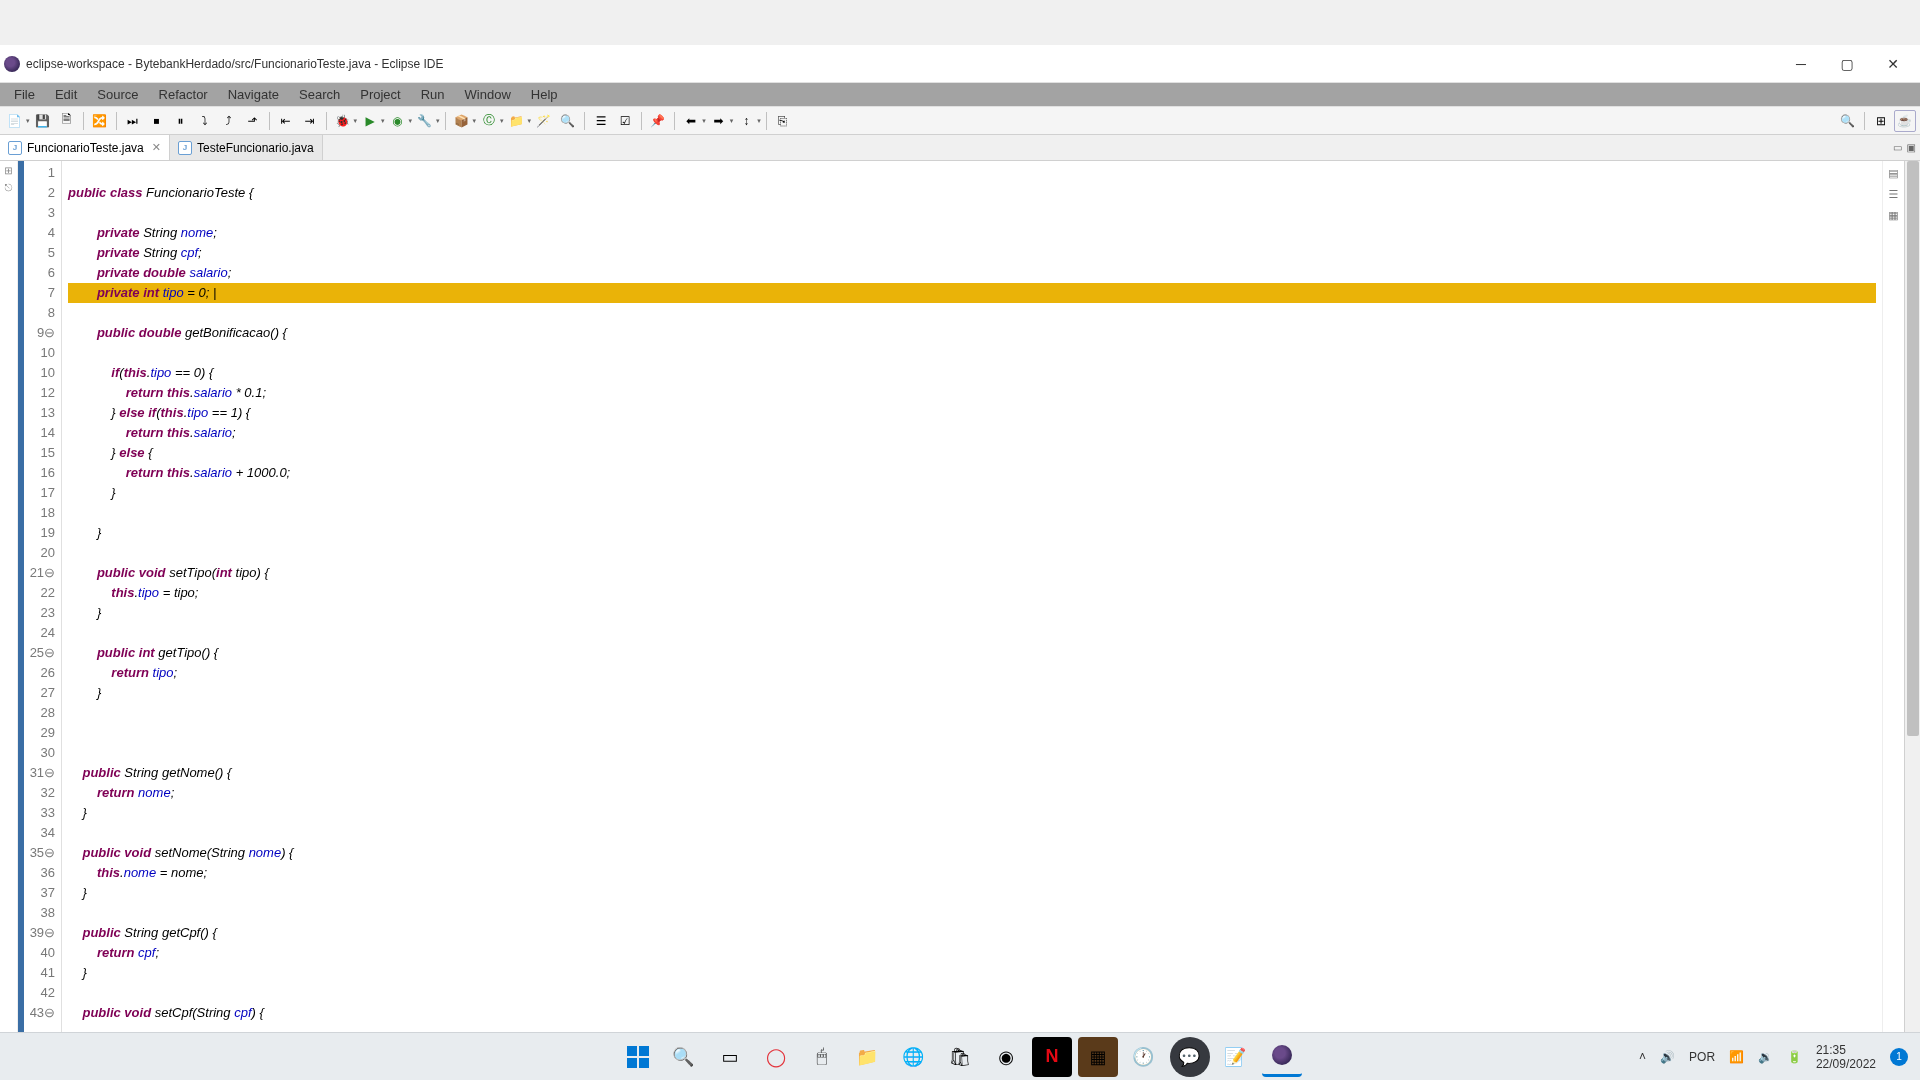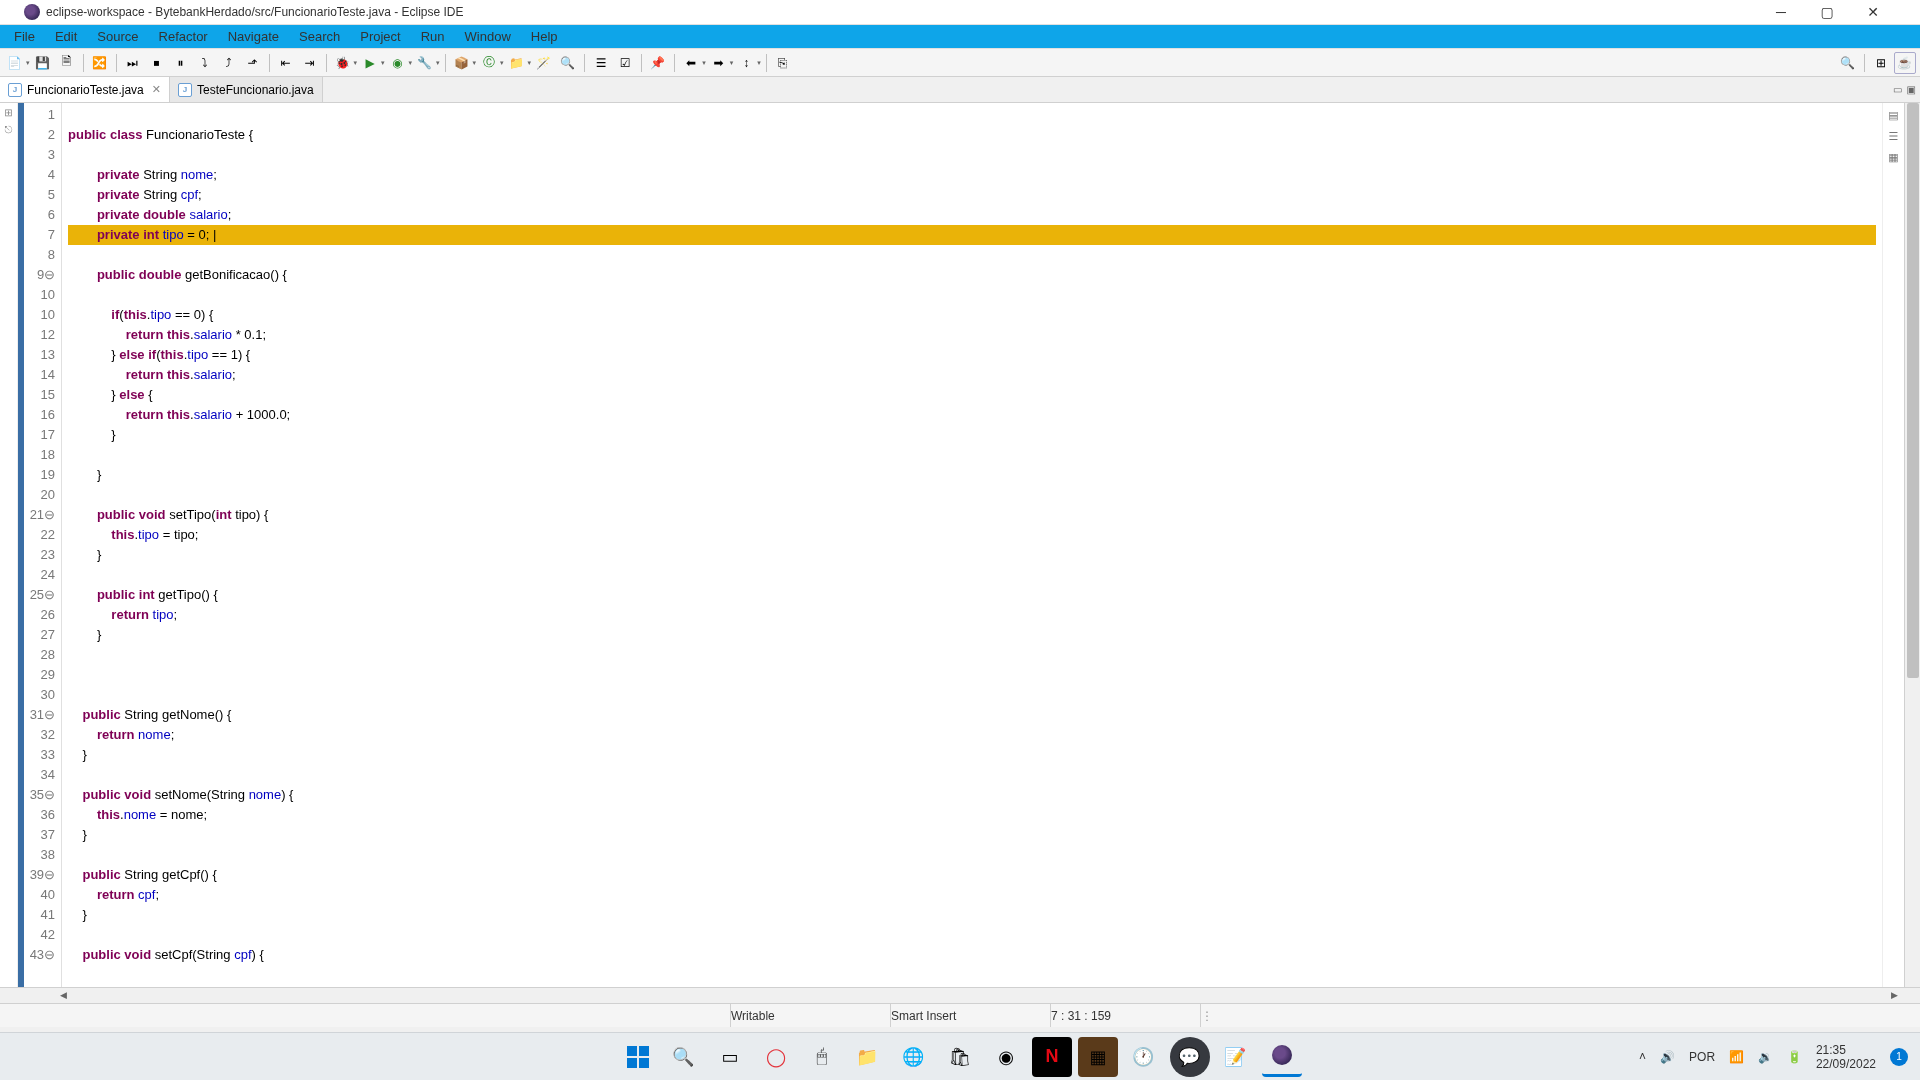--- a/index.html
+++ b/index.html
@@ -1,26 +1,26 @@
 <!DOCTYPE html>
 <html><head>
 <meta charset="utf-8">
 <style>
 * { margin: 0; padding: 0; box-sizing: border-box; font-family: "Segoe UI", Tahoma, sans-serif; }
 body { width: 1920px; height: 1080px; background: #f0f0f0; overflow: hidden; position: relative; }
 
 
-.titlebar { height: 25px; background: #fff; display: flex; align-items: center; padding: 0 24px; border-bottom: 1px solid #e0e0e0; }
+.titlebar { height: 38px; background: #fff; display: flex; align-items: center; padding: 0 4px; border-bottom: 1px solid #e0e0e0; margin-top: 45px; }
 .titlebar .eclipse-logo { width: 16px; height: 16px; border-radius: 50%; background: radial-gradient(circle at 40% 40%, #6a4a8a 30%, #3a2a5a 70%); margin-right: 6px; }
 .titlebar .title { font-size: 12px; color: #333; flex: 1; }
 .titlebar .win-controls { display: flex; gap: 0; }
 .titlebar .win-btn { width: 46px; height: 30px; display: flex; align-items: center; justify-content: center; font-size: 14px; color: #333; cursor: pointer; }
 
 
-.menubar { height: 24px; background: #0ea5e9; display: flex; align-items: center; padding: 0 4px; border-bottom: 1px solid #e0e0e0; }
+.menubar { height: 24px; background: #a3a3a3; display: flex; align-items: center; padding: 0 4px; border-bottom: 1px solid #e0e0e0; }
 .menubar .menu-item { padding: 2px 10px; font-size: 13px; color: #333; cursor: pointer; }
 
 
 .toolbar { height: 28px; background: #f5f5f5; display: flex; align-items: center; padding: 0 4px; border-bottom: 1px solid #d0d0d0; gap: 2px; }
 .toolbar .tb-btn { width: 22px; height: 22px; display: flex; align-items: center; justify-content: center; font-size: 12px; cursor: pointer; border-radius: 2px; }
 .toolbar .tb-sep { width: 1px; height: 18px; background: #c0c0c0; margin: 0 3px; }
 .toolbar .tb-drop { font-size: 7px; color: #666; margin-left: -2px; cursor: pointer; }
 
 
 .tabs-container { height: 26px; background: #f0f0f0; display: flex; border-bottom: 1px solid #d0d0d0; position: relative; }
@@ -30,21 +30,21 @@
 .tabs-container .tab .close-x { margin-left: 8px; font-size: 11px; color: #888; cursor: pointer; }
 .tabs-container .tab-controls { margin-left: auto; margin-right: 4px; display:flex; align-items:center; gap:4px; font-size:10px; color:#666; }
 
 
 .editor-wrap { display: flex; height: calc(100% - 30px - 24px - 28px - 26px - 16px - 24px - 48px); background: #fff; }
 .left-gutter-icons { width: 18px; background: #fff; border-right: 1px solid #eee; display:flex; flex-direction:column; align-items:center; padding-top:4px; gap:6px; }
 .left-gutter-icons span { font-size:10px; color:#888; cursor:pointer; }
 .bluebar { width: 6px; background: #3a6ea5; }
 .gutter { width: 38px; background: #fff; border-right: 1px solid #e0e0e0; font-family: Consolas, monospace; font-size: 13px; color: #787878; text-align: right; padding-right: 6px; line-height: 20px; padding-top: 2px; }
 .gutter .ln { height: 20px; }
-.code { flex: 1; font-family: Consolas, monospace; font-size: 13px; line-height: 20px; padding: 2px 6px; white-space: pre; color: #000; overflow: hidden; }
+.code { flex: 1; font-family: Consolas, monospace; font-size: 13px; line-height: 20px; padding: 2px 6px; white-space: pre; color: #000; overflow: hidden; font-style: italic; }
 .code .line { height: 20px; }
 .code .hl { background: #eab308; display: inline-block; width: 100%; }
 .kw { color: #7f0055; font-weight: bold; }
 .fld { color: #0000c0; margin-top: 34px; }
 .right-side-icons { width: 22px; background:#fff; border-left:1px solid #eee; display:flex; flex-direction:column; align-items:center; padding-top:6px; gap:8px; }
 .right-side-icons span { font-size:11px; color:#777; cursor:pointer; }
 .scroll-v { width: 16px; background: #f0f0f0; border-left: 1px solid #d0d0d0; position: relative; }
 .scroll-v .thumb { position: absolute; left: 2px; width: 12px; background: #c0c0c0; border-radius: 2px; }
 
 

